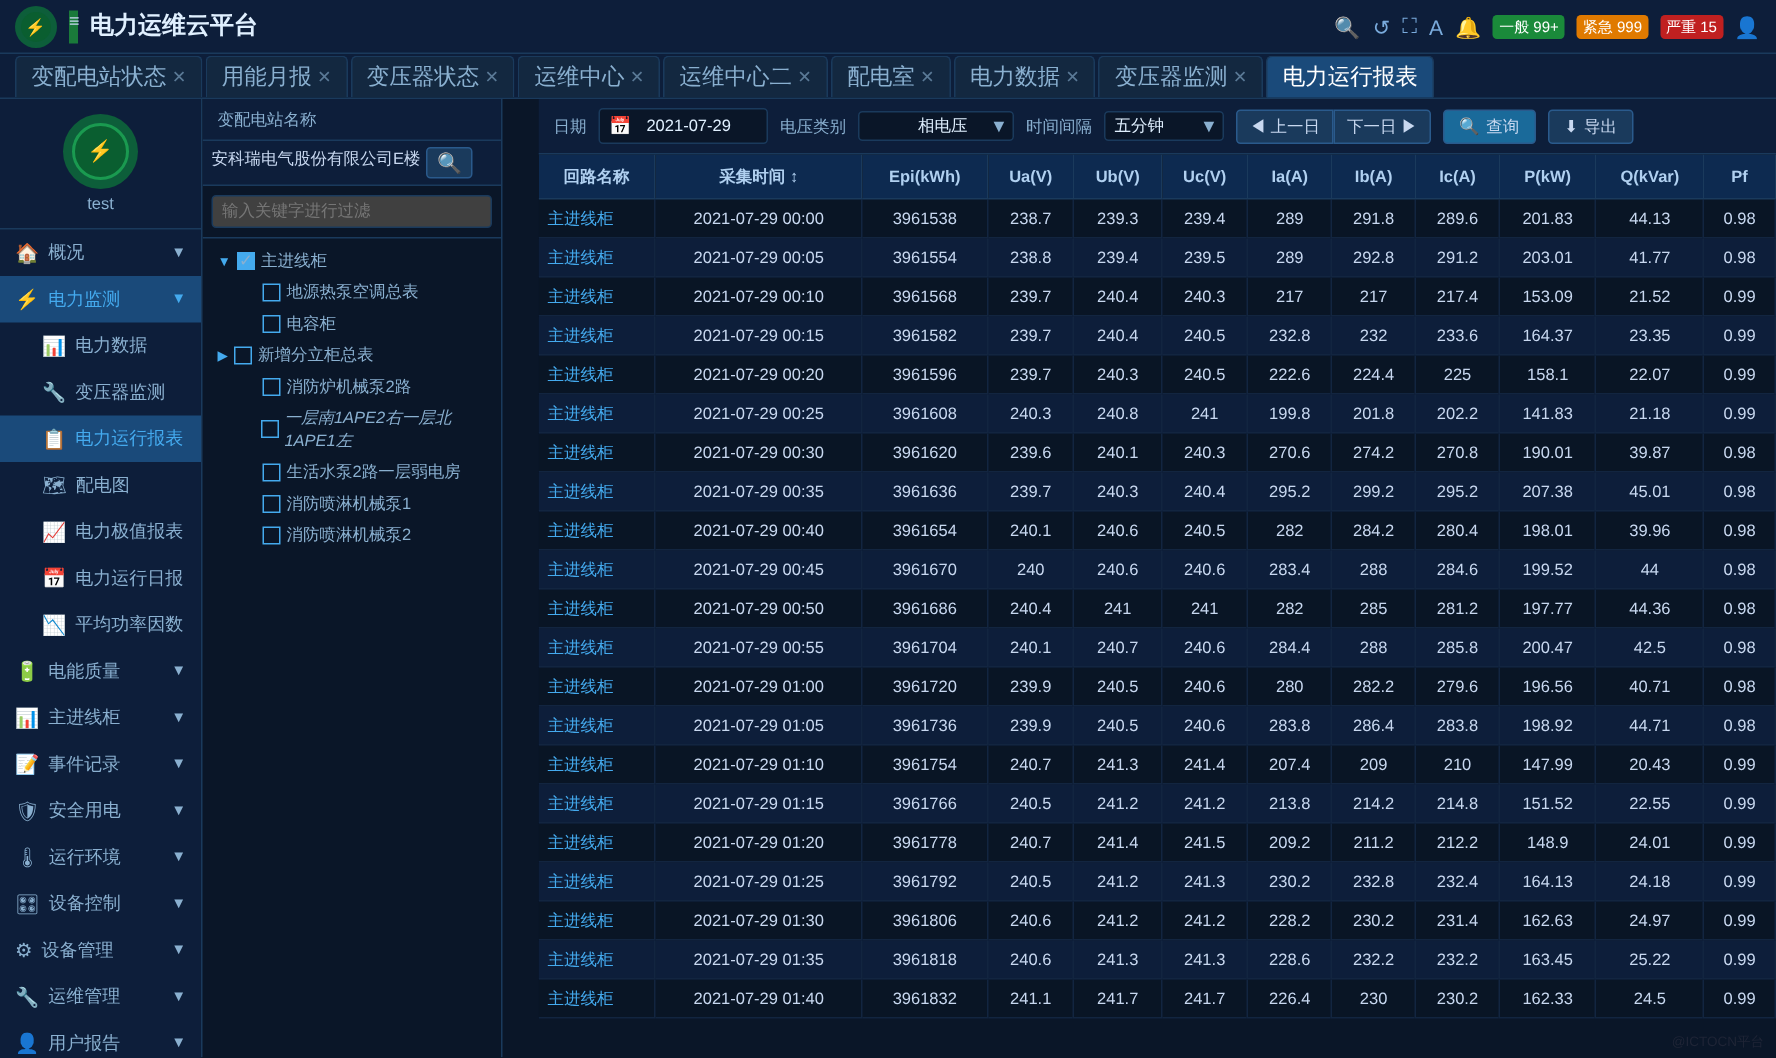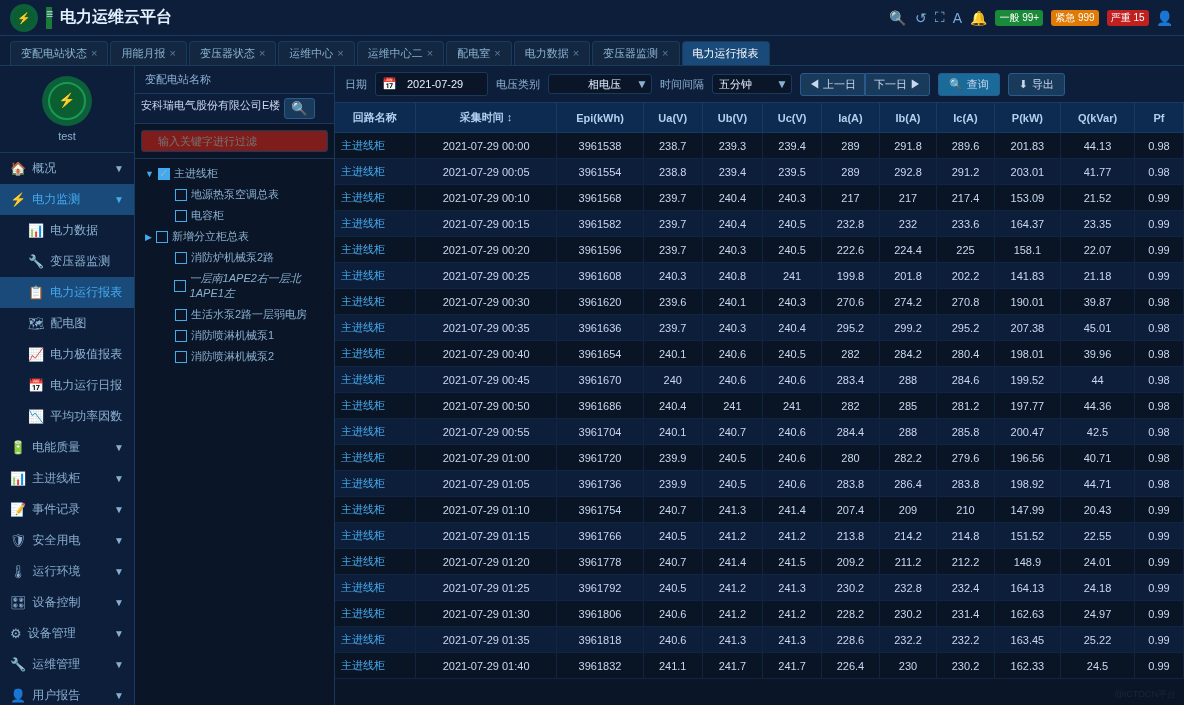--- a/index.html
+++ b/index.html
@@ -10,21 +10,21 @@
     .top-bar-logo { width: 28px; height: 28px; background: #0d5e3a; border-radius: 50%; display: flex; align-items: center; justify-content: center; margin-right: 8px; }
     .top-bar-title { font-size: 16px; color: #e0f0ff; font-weight: bold; flex: 1; }
     .top-bar-icons { display: flex; gap: 8px; align-items: center; }
     .top-icon { color: #7aabdc; font-size: 14px; cursor: pointer; }
     .badge-green { background: #1a8a3a; color: #fff; font-size: 10px; padding: 1px 4px; border-radius: 3px; }
     .badge-orange { background: #e07a00; color: #fff; font-size: 10px; padding: 1px 4px; border-radius: 3px; }
     .badge-red { background: #c02020; color: #fff; font-size: 10px; padding: 1px 4px; border-radius: 3px; }
 
     
     .tab-bar { display: flex; background: #0d1e3a; height: 30px; align-items: flex-end; padding: 0 10px; border-bottom: 1px solid #1a3a5c; gap: 2px; }
-    .tab { padding: 4px 10px; font-size: 11px; border-radius: 4px 4px 0 0; cursor: pointer; background: #132840; color: #8ab0d0; border: 1px solid #1a3a5c; border-bottom: none; }
+    .tab { padding: 4px 10px; font-size: 15px; border-radius: 4px 4px 0 0; cursor: pointer; background: #132840; color: #8ab0d0; border: 1px solid #1a3a5c; border-bottom: none; }
     .tab.active { background: #1a4a7a; color: #ffffff; }
     .tab .close-x { margin-left: 4px; opacity: 0.6; }
 
     
     .main-layout { display: flex; height: calc(705px - 66px); }
 
     
     .sidebar { width: 135px; background: #0d1e3a; border-right: 1px solid #1a3a5c; overflow-y: auto; flex-shrink: 0; }
     .sidebar-logo-area { display: flex; flex-direction: column; align-items: center; padding: 10px; border-bottom: 1px solid #1a3a5c; }
     .sidebar-avatar { width: 50px; height: 50px; background: #0d5e3a; border-radius: 50%; display: flex; align-items: center; justify-content: center; font-size: 10px; color: #aef; margin-bottom: 4px; }
@@ -39,21 +39,21 @@
     
     .right-panel { flex: 1; display: flex; flex-direction: column; overflow: hidden; }
 
     
     .substation-bar { padding: 6px 10px; background: #0d1e3a; border-bottom: 1px solid #1a3a5c; display: flex; align-items: center; gap: 6px; }
     .substation-label { color: #8ab0d0; font-size: 11px; }
     .search-btn { background: #1a3a5c; border: 1px solid #2a5a8c; color: #8ab0d0; padding: 2px 6px; border-radius: 3px; cursor: pointer; }
 
     
     .tree-panel { padding: 6px; border-bottom: 1px solid #1a3a5c; }
-    .tree-search { width: 100%; background: #7f1d1d; border: 1px solid #1a3a5c; color: #8ab0d0; padding: 4px 16px; border-radius: 3px; font-size: 11px; }
+    .tree-search { width: 100%; background: #404040; border: 1px solid #1a3a5c; color: #8ab0d0; padding: 4px 6px; border-radius: 3px; font-size: 11px; }
     .tree-item { display: flex; align-items: center; padding: 3px 6px; font-size: 11px; color: #8ab0d0; gap: 4px; cursor: pointer; }
     .tree-item .checkbox { width: 12px; height: 12px; border: 1px solid #4ae; background: #4ae; display: flex; align-items: center; justify-content: center; flex-shrink: 0; }
     .tree-item .checkbox.empty { background: transparent; }
     .tree-item .arrow { font-size: 9px; color: #4ae; }
 
     
     .content-area { flex: 1; overflow: hidden; display: flex; flex-direction: column; }
     .filter-bar { display: flex; align-items: center; padding: 6px 10px; background: #0d1e3a; border-bottom: 1px solid #1a3a5c; gap: 8px; flex-wrap: wrap; }
     .filter-label { color: #8ab0d0; font-size: 11px; }
     .filter-input { background: #0a1628; border: 1px solid #1a3a5c; color: #e0f0ff; padding: 3px 6px; border-radius: 3px; font-size: 11px; }
@@ -214,21 +214,21 @@
         <div class="sidebar-item">
           <span class="sidebar-icon">👤</span>
     <span>用户报告</span>
     <span class="sidebar-arrow">▼</span>
         </div>
       </div>
   </div>
 
   <div class="right-panel">
 
-    <div style="display:flex;flex:1;overflow:hidden;">
+    <div style="display:flex;flex:1;overflow:hidden;gap:24px;">
 
       <div style="width:200px;border-right:1px solid #1a3a5c;display:flex;flex-direction:column;flex-shrink:0;">
         <div class="substation-bar">
           <span class="substation-label">变配电站名称</span>
         </div>
         <div style="padding:4px 6px;background:#0d1e3a;border-bottom:1px solid #1a3a5c;display:flex;align-items:flex-start;gap:4px;">
           <span style="color:#c8d8f0;font-size:11px;">安科瑞电气股份有限公司E楼</span>
           <button class="search-btn">🔍</button>
         </div>
         <div class="tree-panel">

